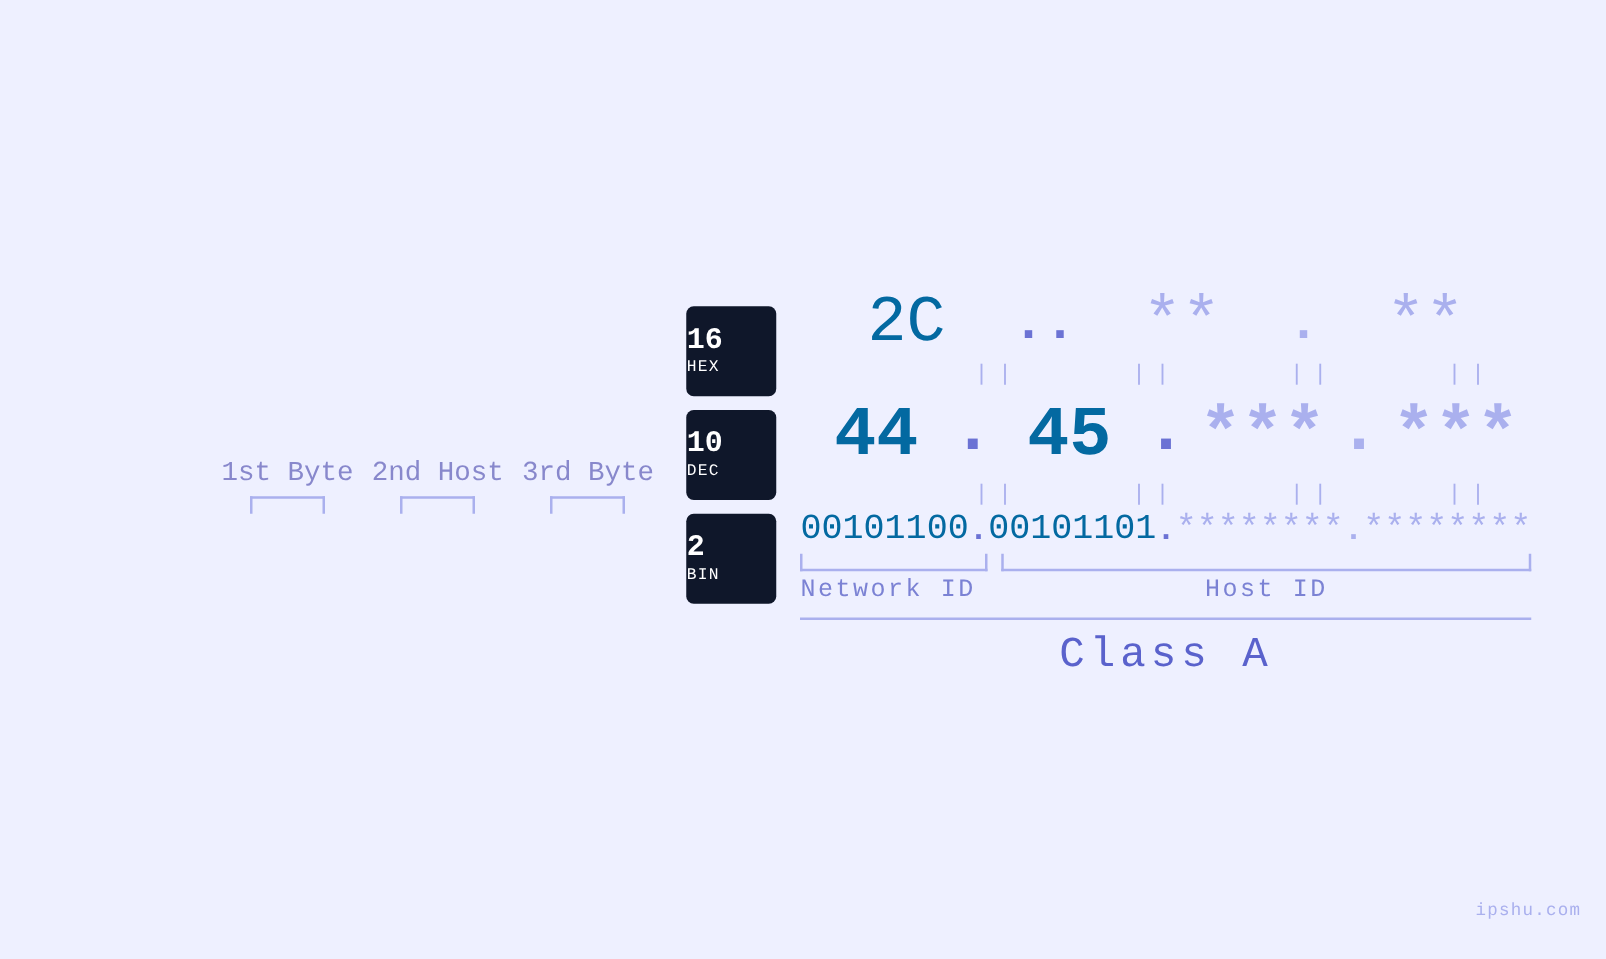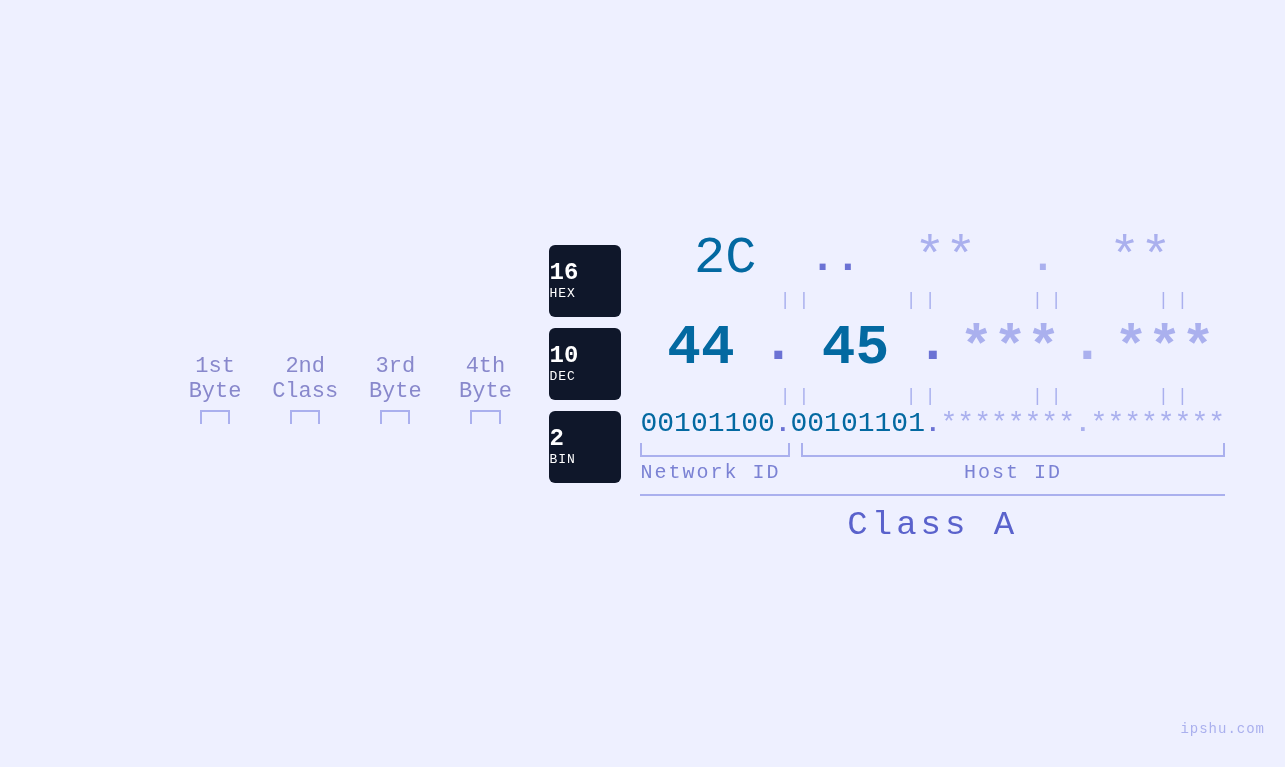--- a/index.html
+++ b/index.html
@@ -129,29 +129,25 @@
 <body>
 
 <div class="container">
 
   <div class="top-brackets">
     <div class="top-bracket-unit">
       <div style="text-align:center; color:#8888cc; font-size:22px; margin-bottom:6px;">1st Byte</div>
       <div class="top-bracket-line"></div>
     </div>
     <div class="top-bracket-unit">
-      <div style="text-align:center; color:#8888cc; font-size:22px; margin-bottom:6px;">2nd Class</div>
+      <div style="text-align:center; color:#8888cc; font-size:22px; margin-bottom:6px;">2nd Host</div>
       <div class="top-bracket-line"></div>
     </div>
     <div class="top-bracket-unit">
       <div style="text-align:center; color:#8888cc; font-size:22px; margin-bottom:6px;">3rd Byte</div>
-      <div class="top-bracket-line"></div>
-    </div>
-    <div class="top-bracket-unit">
-      <div style="text-align:center; color:#8888cc; font-size:22px; margin-bottom:6px;">4th Byte</div>
       <div class="top-bracket-line"></div>
     </div>
   </div>
 
   <div style="display:flex; width:100%; flex:1;">
 
     <div class="badges-col">
       <div class="badge">
         <span>16</span>
         <span class="badge-sub">HEX</span>

